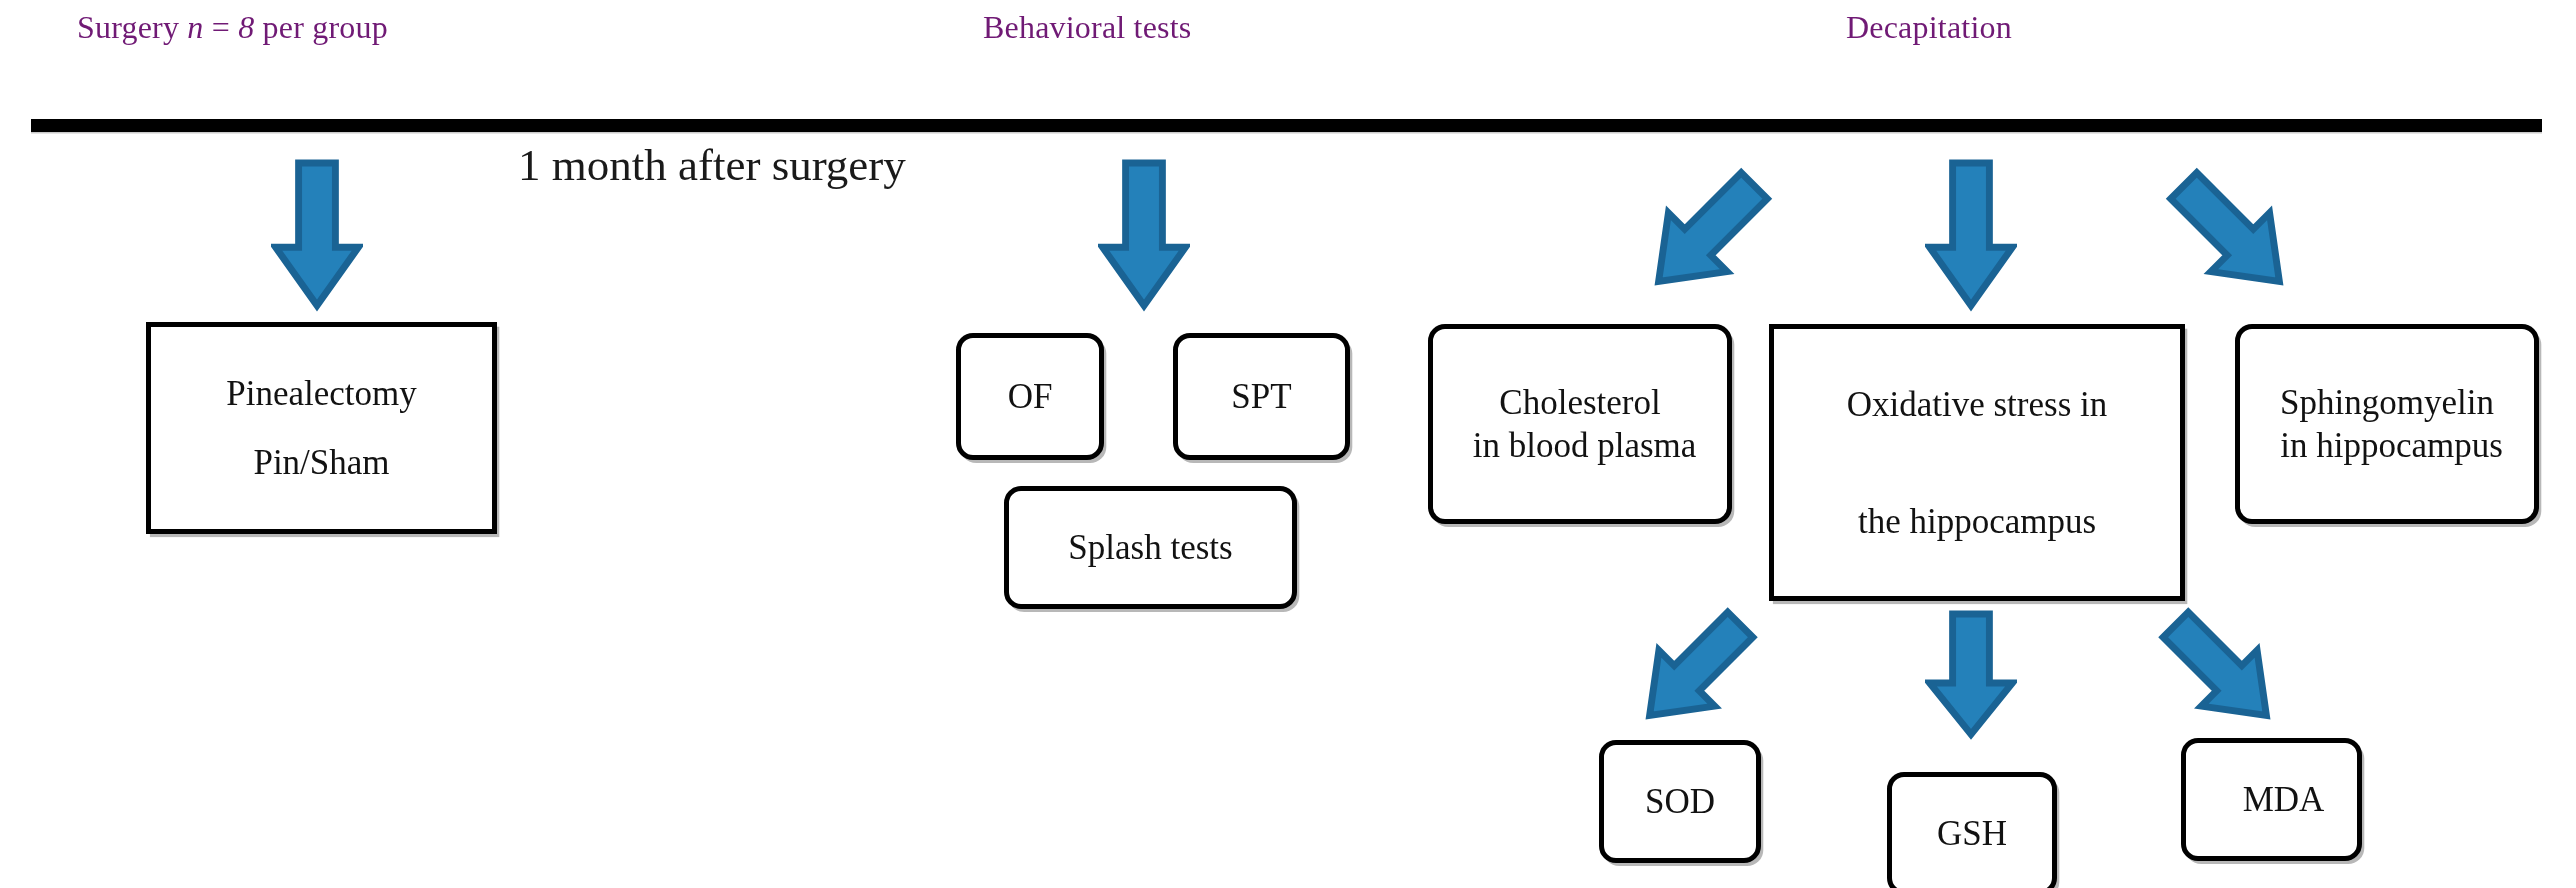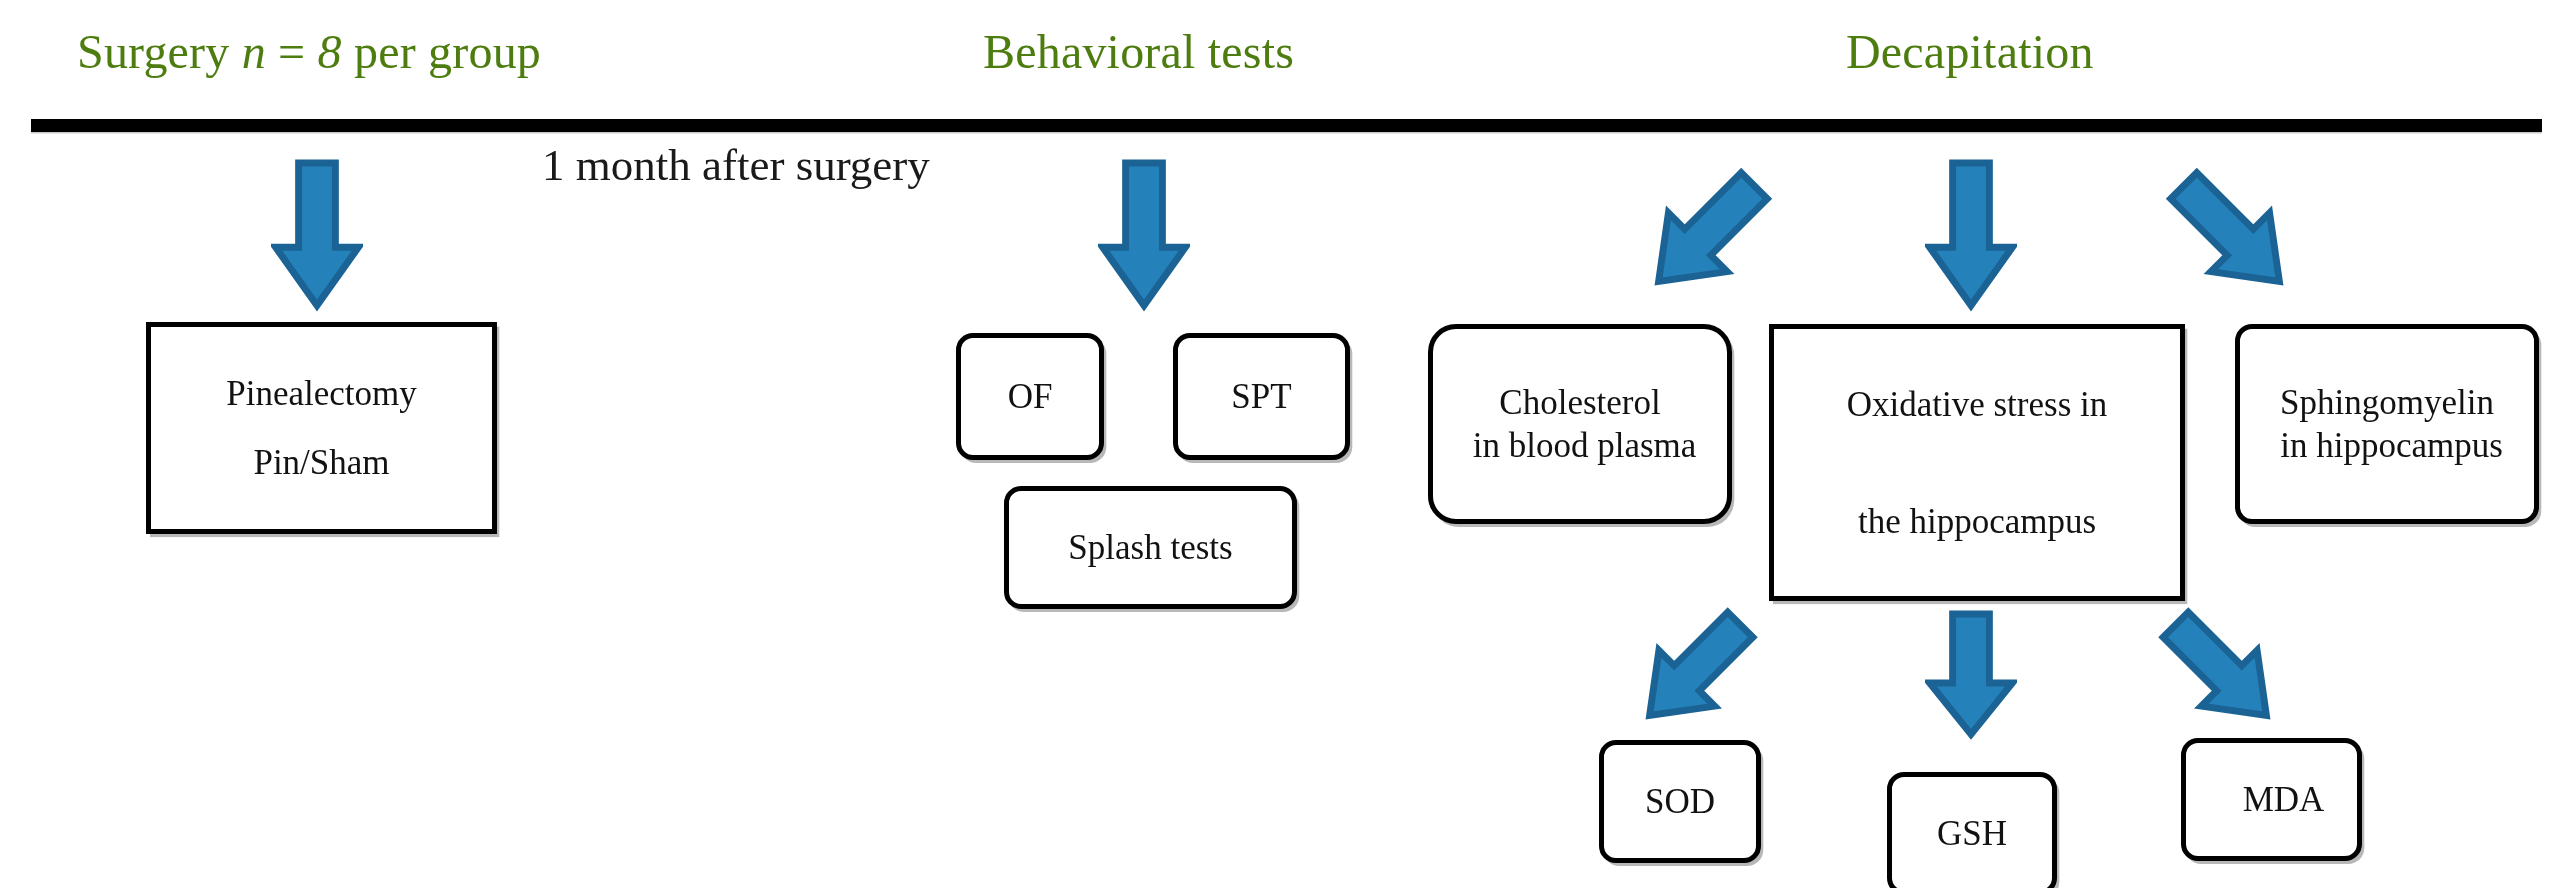--- a/index.html
+++ b/index.html
@@ -13,26 +13,25 @@
     height: 889px;
     background: #ffffff;
     overflow: hidden;
     font-family: "Liberation Serif", "DejaVu Serif", serif;
     color: #0d0d0d;
   }
 
   
   .phase-label {
     position: absolute;
-    font-size: 48px;
+    font-size: 32px;
     line-height: 1.05;
     white-space: nowrap;
-    color: #4d7c0f;
+    color: #701a75;
     letter-spacing: 0.2px;
-    margin-top: 16px;
   }
   .phase-label .ital { font-style: italic; }
 
   #timeline-bar {
     position: absolute;
     left: 31px;
     top: 119px;
     width: 2511px;
     height: 13px;
     background: #000000;
@@ -89,21 +88,21 @@
   <div class="phase-label" style="left:77px; top:10.8px;">
     <span>Surgery </span><span class="ital">n</span><span> = </span><span class="ital">8</span><span> per group</span>
   </div>
 
   <div class="phase-label" style="left:983px; top:10.8px;">Behavioral tests</div>
 
   <div class="phase-label" style="left:1846px; top:10.8px;">Decapitation</div>
 
   <div id="timeline-bar"></div>
 
-  <div id="timeline-note" style="left:518px; top:139px;margin-left:24px;">1 month after surgery</div>
+  <div id="timeline-note" style="left:518px; top:139px;">1 month after surgery</div>
 
   <div class="arrow" style="left:271px; top:158px;">
     <svg width="92" height="154" viewBox="0 0 120 200">
       <polygon points="36,6 84,6 84,116 114,116 60,192 6,116 36,116"></polygon>
     </svg>
   </div>
 
   <div class="arrow" style="left:1098px; top:158px;">
     <svg width="92" height="154" viewBox="0 0 120 200">
       <polygon points="36,6 84,6 84,116 114,116 60,192 6,116 36,116"></polygon>
@@ -164,21 +163,21 @@
   </div>
 
   <div class="node rounded" style="left:1173px; top:333px; width:177px; height:127px;">
     <span class="line">SPT</span>
   </div>
 
   <div class="node rounded" style="left:1004px; top:486px; width:293px; height:123px;">
     <span class="line">Splash tests</span>
   </div>
 
-  <div class="node rounded tight" style="left:1428px; top:324px; width:304px; height:200px;border-radius:28px;">
+  <div class="node rounded tight" style="left:1428px; top:324px; width:304px; height:200px;">
     <span class="line">Cholesterol</span>
     <span class="line">in blood plasma</span>
   </div>
 
   <div class="node sharp" style="left:1769px; top:324px; width:416px; height:277px;gap:48px;">
     <span class="line">Oxidative stress in</span>
     <span class="line">the hippocampus</span>
   </div>
 
   <div class="node rounded tight" style="left:2235px; top:324px; width:304px; height:200px;">

